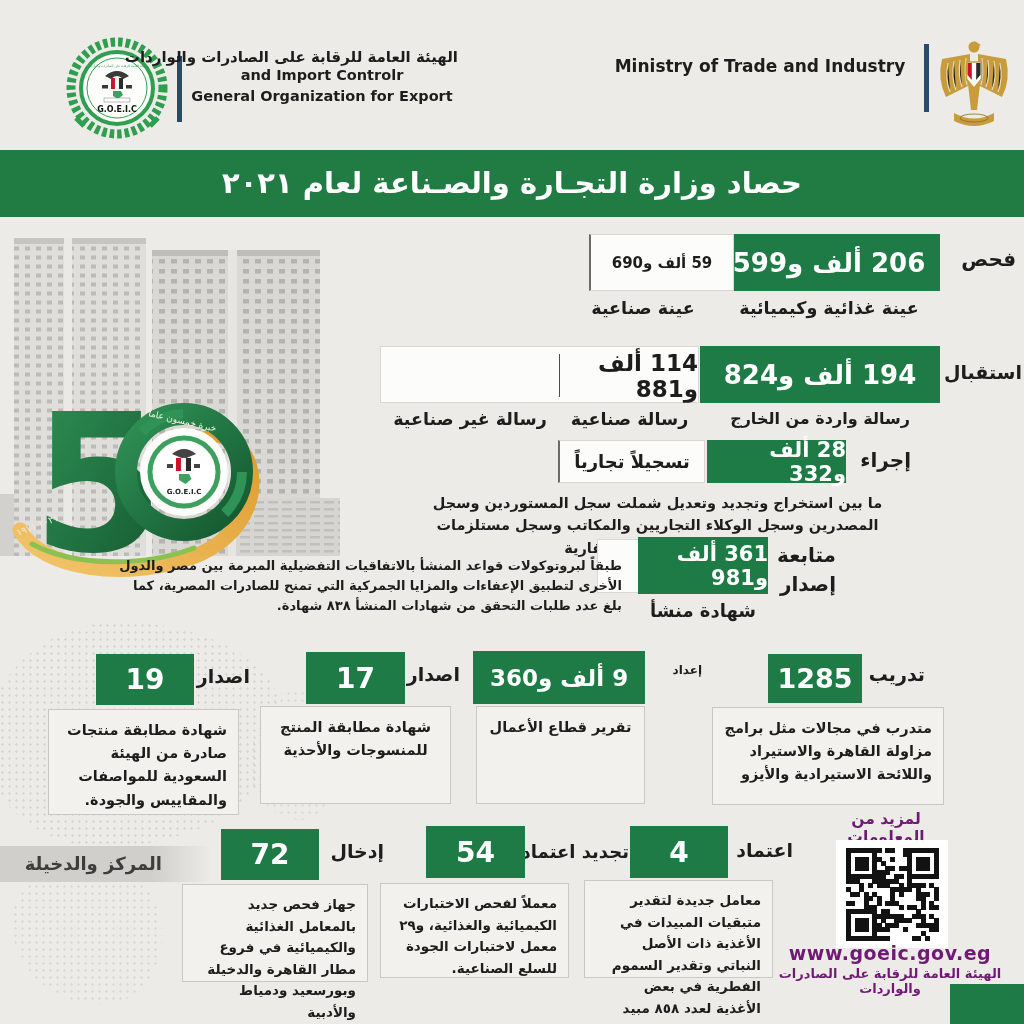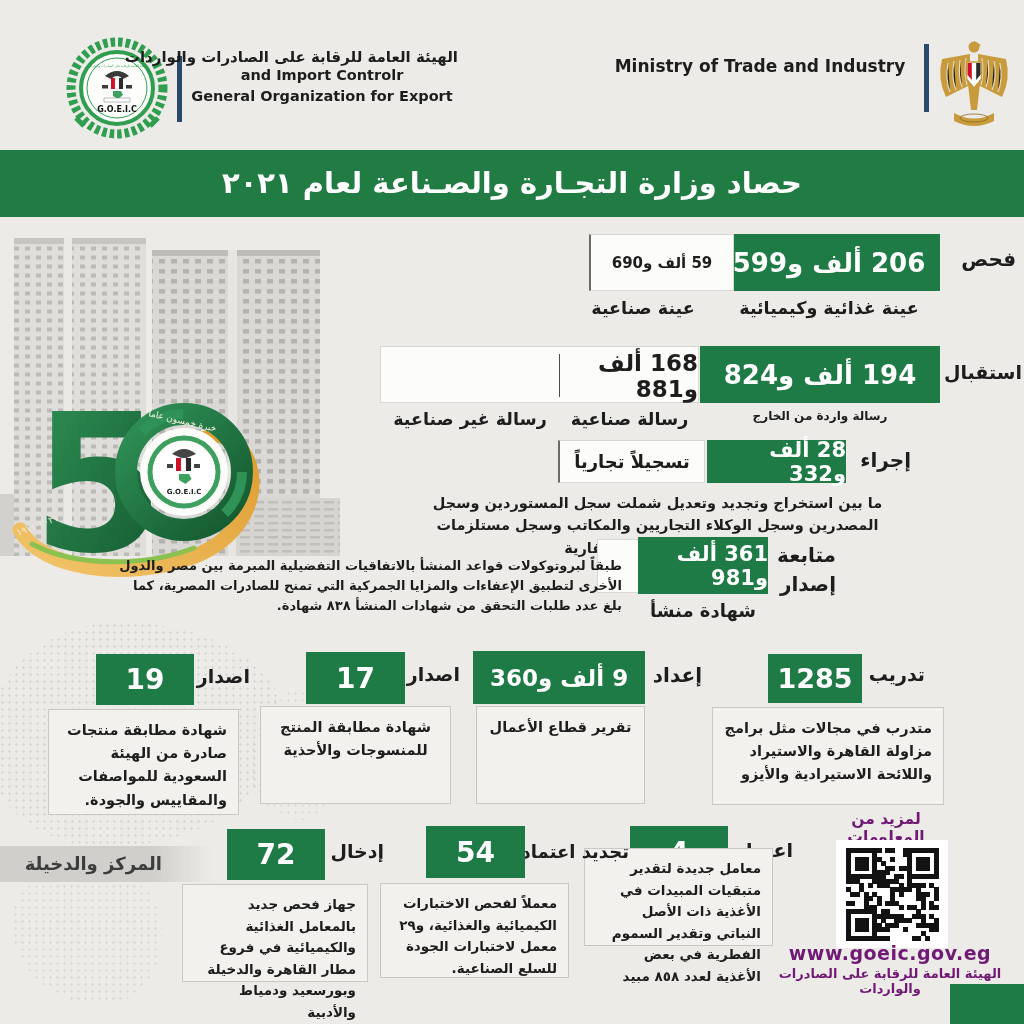--- a/index.html
+++ b/index.html
@@ -39,21 +39,21 @@
 
   
   #r1-action{left:944px;top:247px;width:72px;font-size:20px;}
   #r1-green{left:718px;top:234px;width:222px;height:57px;font-size:26px;}
   #r1-glabel{left:718px;top:298px;width:222px;font-size:17.5px;}
   #r1-white{left:573px;top:234px;width:145px;height:57px;font-size:15px;margin-left:16px;}
   #r1-wlabel{left:563px;top:298px;width:160px;font-size:17.5px;}
   
   #r2-action{left:944px;top:361px;width:78px;font-size:19px;}
   #r2-green{left:700px;top:346px;width:240px;height:57px;font-size:26px;}
-  #r2-glabel{left:700px;top:409px;width:240px;font-size:12px;}
+  #r2-glabel{left:700px;top:409px;width:240px;font-size:16px;}
   #r2-white{left:380px;top:346px;width:319px;height:57px;font-size:23px;}
   #r2-mid{position:absolute;left:182px;top:0;width:135px;height:57px;display:flex;align-items:center;justify-content:center;direction:rtl;}
   #r2-left{position:absolute;left:6px;top:0;width:170px;height:57px;display:flex;align-items:center;justify-content:center;direction:rtl;}
   #r2-vline{position:absolute;left:178px;top:7px;width:1px;height:43px;background:#4c4c4a;}
   #r2-mlabel{left:560px;top:409px;width:139px;font-size:17.5px;}
   #r2-llabel{left:385px;top:409px;width:170px;font-size:17.5px;}
   
   #r3-action{left:849px;top:448px;width:62px;font-size:20px;}
   #r3-green{left:707px;top:440px;width:139px;height:43px;font-size:21px;}
   #r3-white{left:558px;top:440px;width:147px;height:43px;font-size:18px;}
@@ -63,39 +63,39 @@
   #r4-action2{left:772px;top:572px;width:64px;font-size:20px;}
   #r4-sliver{left:597px;top:539px;width:44px;height:54px;}
   #r4-green{left:638px;top:537px;width:130px;height:57px;font-size:21px;}
   #r4-glabel{left:630px;top:600px;width:146px;font-size:18px;}
   #r4-note{left:110px;top:556px;width:512px;font-size:13px;text-align:right;}
 
   
   #c1-action{left:863px;top:663px;width:62px;font-size:19px;}
   #c1-green{left:768px;top:654px;width:94px;height:49px;font-size:27px;}
   #c1-desc{left:712px;top:707px;width:232px;height:98px;text-align:right;}
-  #c2-action{left:650px;top:663px;width:52px;font-size:20px;}
+  #c2-action{left:650px;top:663px;width:52px;font-size:12px;}
   #c2-green{left:473px;top:651px;width:172px;height:53px;font-size:23px;}
   #c2-desc{left:476px;top:706px;width:169px;height:98px;text-align:center;}
   #c3-action{left:408px;top:663px;width:52px;font-size:19px;}
   #c3-green{left:306px;top:652px;width:99px;height:52px;font-size:28px;}
   #c3-desc{left:260px;top:706px;width:191px;height:98px;text-align:center;}
   #c4-action{left:198px;top:665px;width:52px;font-size:19px;}
   #c4-green{left:96px;top:654px;width:98px;height:51px;font-size:28px;}
   #c4-desc{left:48px;top:709px;width:191px;height:106px;text-align:right;}
 
   
   #b1-action{left:731px;top:839px;width:62px;font-size:19px;}
   #b1-green{left:630px;top:826px;width:98px;height:52px;font-size:28px;}
-  #b1-desc{left:584px;top:848px;width:189px;height:98px;text-align:right;font-size:13.5px;}
+  #b1-desc{left:584px;top:880px;width:189px;height:98px;text-align:right;font-size:13.5px;}
   #b2-action{left:527px;top:841px;width:102px;font-size:18px;white-space:nowrap;}
   #b2-green{left:426px;top:826px;width:99px;height:52px;font-size:28px;}
   #b2-desc{left:380px;top:883px;width:189px;height:95px;text-align:right;font-size:13.5px;}
   #b3-action{left:332px;top:840px;width:52px;font-size:19px;}
-  #b3-green{left:227px;top:829px;width:98px;height:51px;font-size:28px;}
+  #b3-green{left:221px;top:829px;width:98px;height:51px;font-size:28px;}
   #b3-desc{left:182px;top:884px;width:186px;height:98px;text-align:right;font-size:13.5px;}
   #media-bar{left:0;top:846px;width:212px;height:36px;background:linear-gradient(to right,#D0CFCC 72%,rgba(208,207,204,0));}
   #media-label{display:block;width:88%;text-align:center;font-size:18px;line-height:36px;color:#3d3d3c;font-weight:bold;direction:rtl;}
 
   
   #info-more{left:818px;top:810px;width:136px;text-align:center;font-size:15.5px;}
   #qr-box{left:836px;top:840px;width:112px;height:108px;background:#fff;}
   #qr{position:absolute;left:10px;top:8px;width:92px;height:92px;}
   #qr i{position:absolute;background:#121212;}
   #info-web{left:788px;top:942px;width:204px;text-align:center;font-size:19px;letter-spacing:.5px;}
@@ -215,21 +215,21 @@
 <div id="r1-action" class="action">فحص</div>
 <div id="r1-green" class="green-box">206 ألف و599</div>
 <div id="r1-glabel" class="sub-label">عينة غذائية وكيميائية</div>
 <div id="r1-white" class="white-box dark-left">59 ألف و690</div>
 <div id="r1-wlabel" class="sub-label">عينة صناعية</div>
 
 <div id="r2-action" class="action">استقبال</div>
 <div id="r2-green" class="green-box">194 ألف و824</div>
 <div id="r2-glabel" class="sub-label">رسالة واردة من الخارج</div>
 <div id="r2-white" class="white-box">
-  <span id="r2-mid">168 ألف و881</span>
+  <span id="r2-mid">114 ألف و881</span>
   <span id="r2-vline"></span>
 </div>
 <div id="r2-mlabel" class="sub-label">رسالة صناعية</div>
 <div id="r2-llabel" class="sub-label">رسالة غير صناعية</div>
 
 <div id="r3-action" class="action">إجراء</div>
 <div id="r3-green" class="green-box">28 ألف و332</div>
 <div id="r3-white" class="white-box dark-left">تسجيلاً تجارياً</div>
 <div id="r3-note" class="note">ما بين استخراج وتجديد وتعديل شملت سجل المستوردين وسجل المصدرين وسجل الوكلاء التجاريين والمكاتب وسجل مستلزمات الإنتاج والسمسرة العقارية</div>
 

